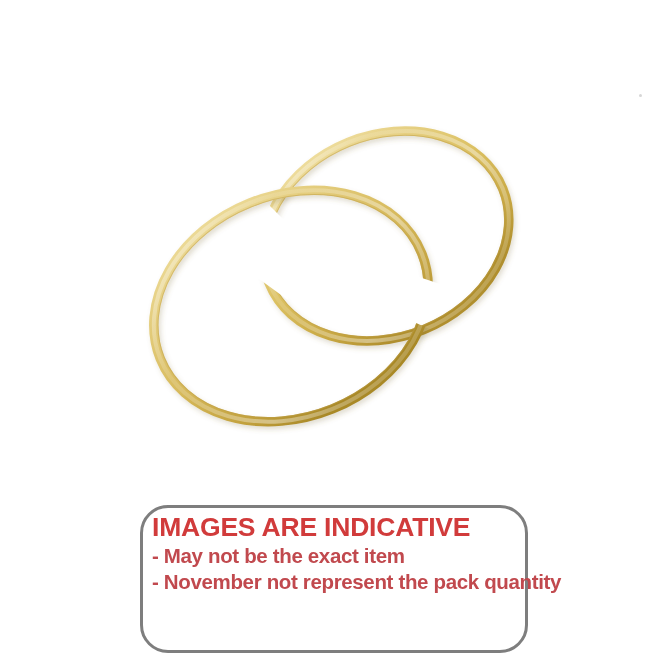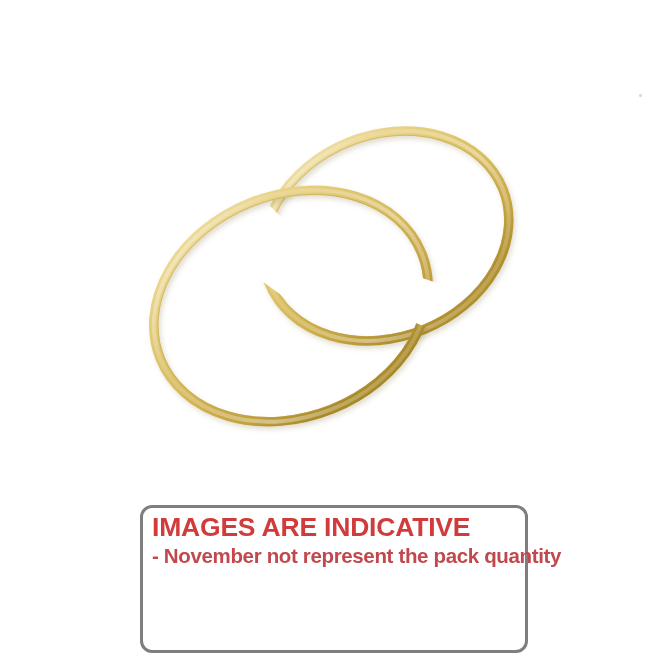--- a/index.html
+++ b/index.html
@@ -49,21 +49,21 @@
   
   #disclaimer-box {
     position: absolute;
     left: 140px;
     top: 505px;
     width: 388px;
     height: 148px;
     box-sizing: border-box;
     background: #ffffff;
     border: 3px solid #7e7e7e;
-    border-radius: 12px;
+    border-radius: 28px;
   }
   #disclaimer-inner {
     position: absolute;
     left: 9px;
     top: 3px;
     width: 372px;
   }
   #notice-title {
     font-size: 26.5px;
     font-weight: bold;
@@ -146,17 +146,18 @@
         <ellipse cx="291" cy="306" rx="136.8" ry="106.8" transform="rotate(-22 291 306)" fill="none" stroke="#bfa04a" stroke-width="0.9" opacity="0.5"></ellipse>
       </g>
     </svg>
 
     <div id="speck"></div>
   </div>
 
   <div id="disclaimer-box">
     <div id="disclaimer-inner">
       <div id="notice-title">IMAGES ARE INDICATIVE</div>
+      <div class="notice-line">- May not be the exact item</div>
       <div class="notice-line">- November not represent the pack quantity</div>
     </div>
   </div>
 
 </div>
 
 </body></html>

